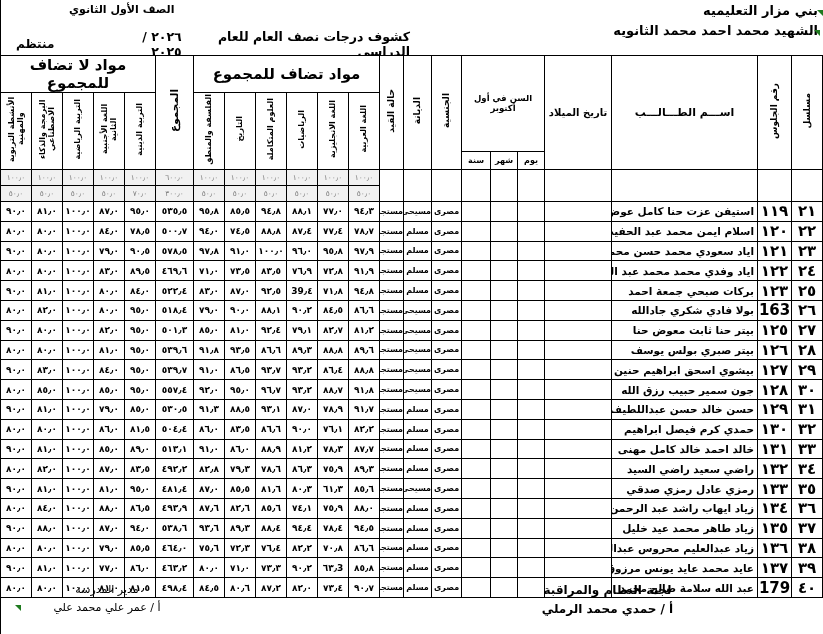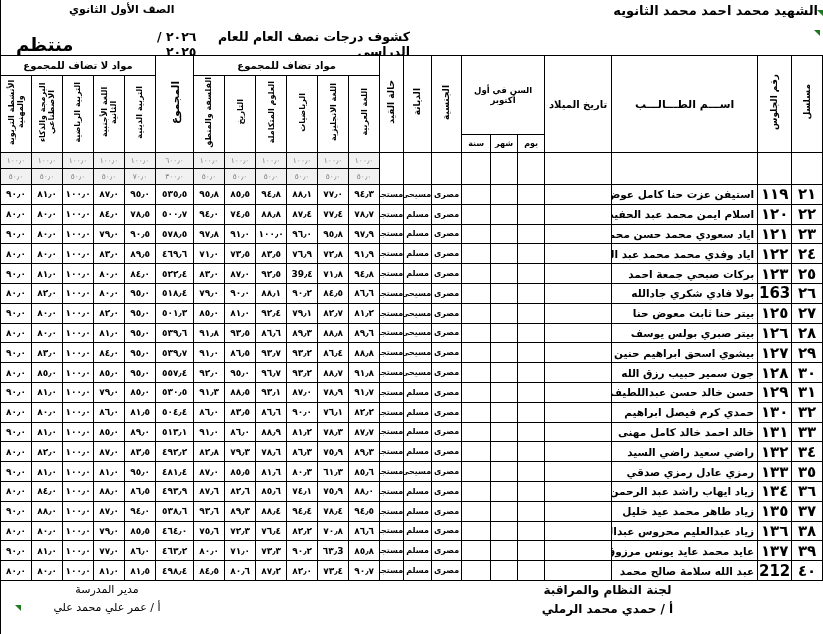--- a/index.html
+++ b/index.html
@@ -5,29 +5,29 @@
   html,body{margin:0;padding:0;background:#fff;}
   .page{position:relative;width:823px;height:634px;background:#fff;overflow:hidden;
         font-family:"DejaVu Sans",sans-serif;color:#000;direction:rtl;}
   
   .hdr{position:absolute;top:0;left:0;right:0;height:55px;border-left:1px solid #000;}
   .school-block{position:absolute;top:1px;right:5px;text-align:right;font-weight:700;font-size:13px;line-height:1.5;}
   .grade-label{position:absolute;top:3px;left:68px;font-weight:700;font-size:11px;}
   .sheet-line{position:absolute;top:29px;left:15px;width:394px;display:flex;align-items:center;gap:16px;font-weight:700;}
   .sheet-title{font-size:12.5px;}
   .year{font-size:12.5px;letter-spacing:1px;margin-left:48px;}
-  .etype{font-size:18px;}
+  .etype{font-size:12px;}
   .cm{position:absolute;width:0;height:0;border-top:6px solid #1f7a1f;border-left:6px solid transparent;}
   
   table{position:absolute;top:55px;left:0;width:823px;border-collapse:collapse;table-layout:fixed;direction:rtl;}
   th,td{border:1px solid #000;padding:0;text-align:center;vertical-align:middle;overflow:hidden;
         font-family:"DejaVu Sans",sans-serif;}
   thead th{font-weight:700;background:#fff;}
   .tr-a{height:20px;} .tr-b{height:57px;} .tr-c{height:18px;}
-  .g{font-size:10px;}
+  .g{font-size:15px;}
   .v{display:inline-block;writing-mode:vertical-rl;transform:rotate(180deg);line-height:1.15;}
   .subj .v{max-height:72px;font-size:8px;}
   .hv .v{max-height:90px;font-size:9px;}
   .tot .v{font-size:10.5px;}
   .h-name{font-size:11px;} .h-dob{font-size:10px;} .h-age{font-size:8.5px;} .h-dmy{font-size:8px;margin-left:39px;}
   tr.lim{height:16px;}
   td.limv{font-size:7.5px;color:#7c7c7c;background:#f1f1f1;font-weight:400;}
   tbody tr.srow{height:19.8px;}
   td.num{font-size:15px;font-weight:700;}
   td.sname{font-size:10.5px;font-weight:700;text-align:right;padding-right:3px;white-space:nowrap;}
@@ -38,20 +38,21 @@
   .committee{position:absolute;top:2px;right:128px;width:175px;text-align:center;font-weight:700;font-size:12px;line-height:1.6;}
   .principal{position:absolute;top:2px;left:20px;width:172px;text-align:center;font-weight:400;font-size:11px;line-height:1.6;}
 </style>
 </head>
 <body>
 
 <div class="page">
 
   <div class="hdr">
     <div class="school-block">
+      <div>بني مزار التعليميه</div>
       <div>الشهيد محمد احمد محمد الثانويه</div>
     </div>
     <span class="cm" style="top:10px;right:0;"></span>
     <span class="cm" style="top:30px;right:3px;"></span>
     <div class="grade-label">الصف الأول الثانوي</div>
     <div class="sheet-line">
       <span class="sheet-title">كشوف درجات نصف العام للعام الدراسي</span>
       <span class="year">٢٠٢٦ / ٢٠٢٥</span>
       <span class="etype">منتظم</span>
     </div>
@@ -605,21 +606,21 @@
           <td class="mark">٨٠٫٠</td>
           <td class="mark">٤٦٣٫٢</td>
           <td class="mark">٨٦٫٠</td>
           <td class="mark">٧٧٫٠</td>
           <td class="mark">١٠٠٫٠</td>
           <td class="mark">٨١٫٠</td>
           <td class="mark">٩٠٫٠</td>
         </tr>
         <tr class="srow">
           <td class="num">٤٠</td>
-          <td class="num">212</td>
+          <td class="num">179</td>
           <td class="sname">عبد الله سلامة صالح محمد</td>
           <td></td>
           <td></td>
           <td></td>
           <td></td>
           <td class="small">مصرى</td>
           <td class="small">مسلم</td>
           <td class="small">مستجد</td>
           <td class="mark">٩٠٫٧</td>
           <td class="mark">٧٣٫٤</td>

